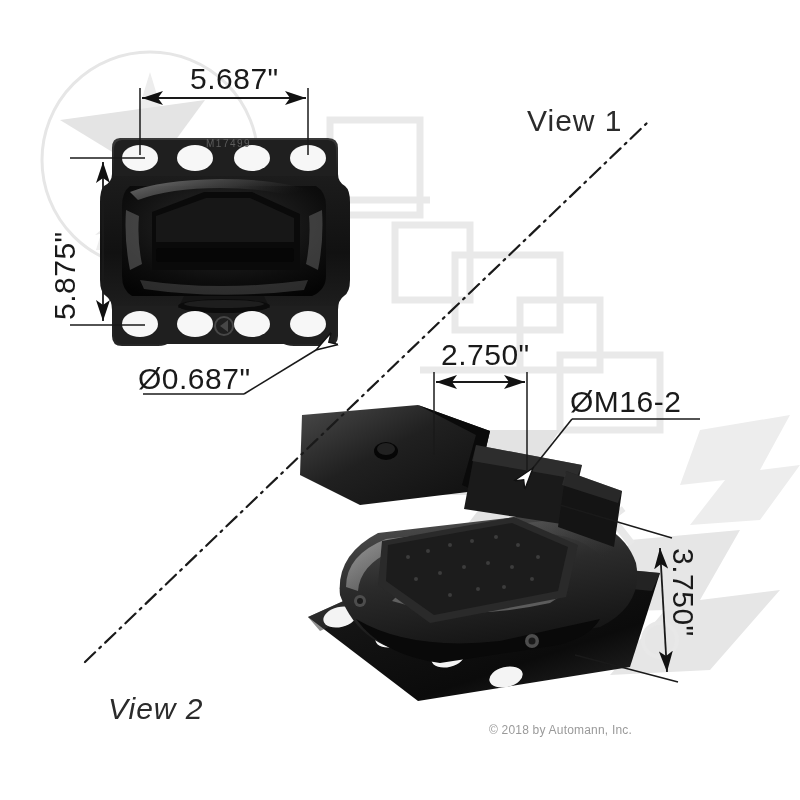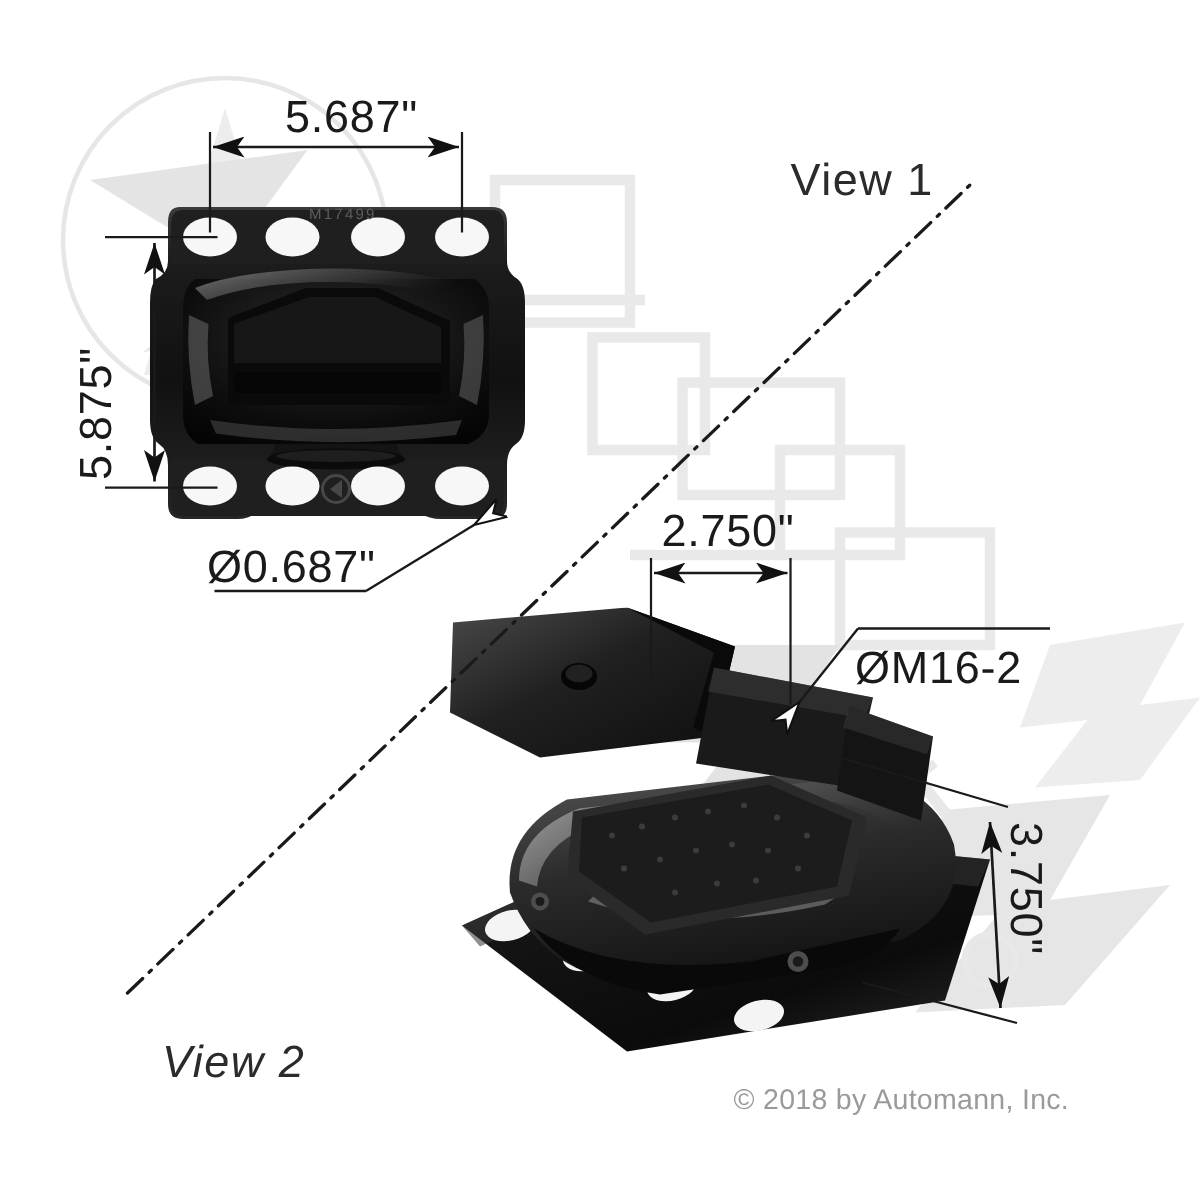--- a/index.html
+++ b/index.html
@@ -50,21 +50,21 @@
     font-size: 30px;
     letter-spacing: 0.5px;
     font-weight: 400;
   }
   .view-text {
     font-size: 30px;
     color: #2b2b2b;
     letter-spacing: 1px;
   }
   .copyright {
-    font-size: 19px;
+    font-size: 12px;
     color: #9a9a9a;
     letter-spacing: 0.2px;
   }
 
   .rot-cw { transform: rotate(90deg); transform-origin: left top; }
   .rot-ccw { transform: rotate(-90deg); transform-origin: left top; }
 
   
   .stamp {
     position: absolute;
@@ -309,21 +309,21 @@
   </svg>
 
   <div class="txt dim-text" style="left:190px; top:62px;">5.687"</div>
 
   <div class="txt dim-text rot-ccw" style="left:48px; top:320px;">5.875"</div>
 
   <div class="txt dim-text" style="left:138px; top:362px;">Ø0.687"</div>
 
   <div class="txt dim-text" style="left:441px; top:338px;">2.750"</div>
 
-  <div class="txt dim-text" style="left:570px; top:385px;margin-top:44px;">ØM16-2</div>
+  <div class="txt dim-text" style="left:570px; top:385px;">ØM16-2</div>
 
   <div class="txt dim-text rot-cw" style="left:700px; top:548px;">3.750"</div>
 
   <div class="txt view-text" style="left:527px; top:56px;margin-top:48px;">View 1</div>
 
   <div class="txt view-text" style="left:108px; top:692px;font-style:italic;">View 2</div>
 
   <div class="txt copyright" style="left:489px; top:723px;">© 2018 by Automann, Inc.</div>
 
 </div>

